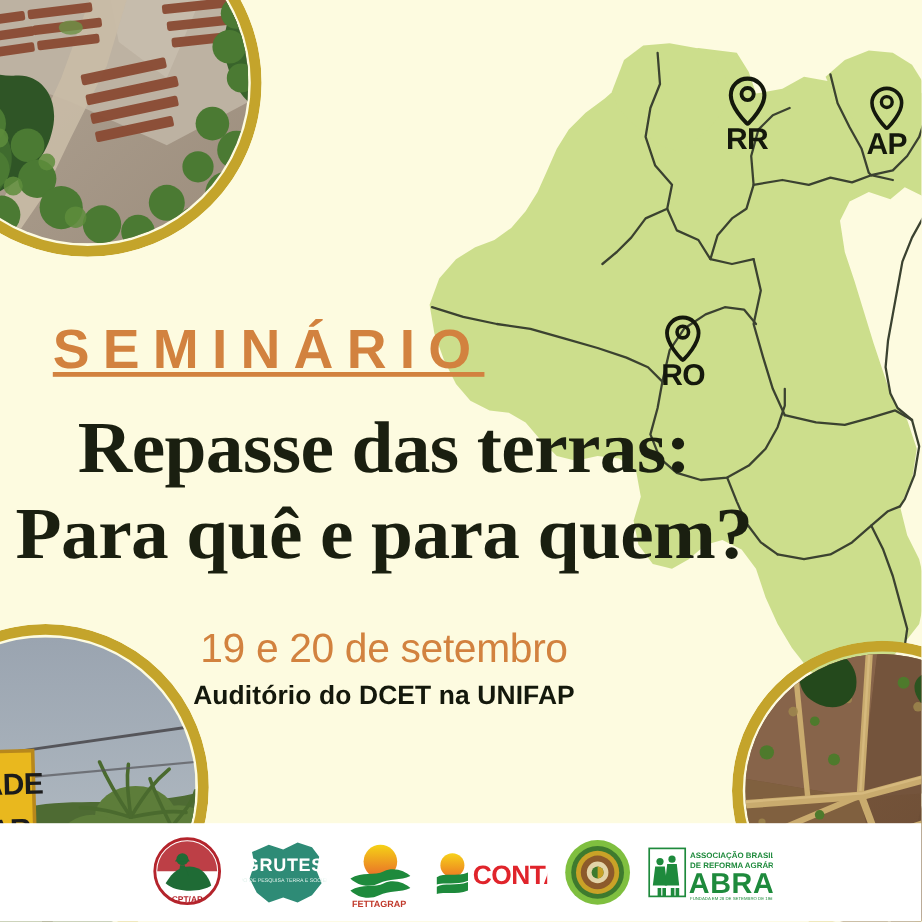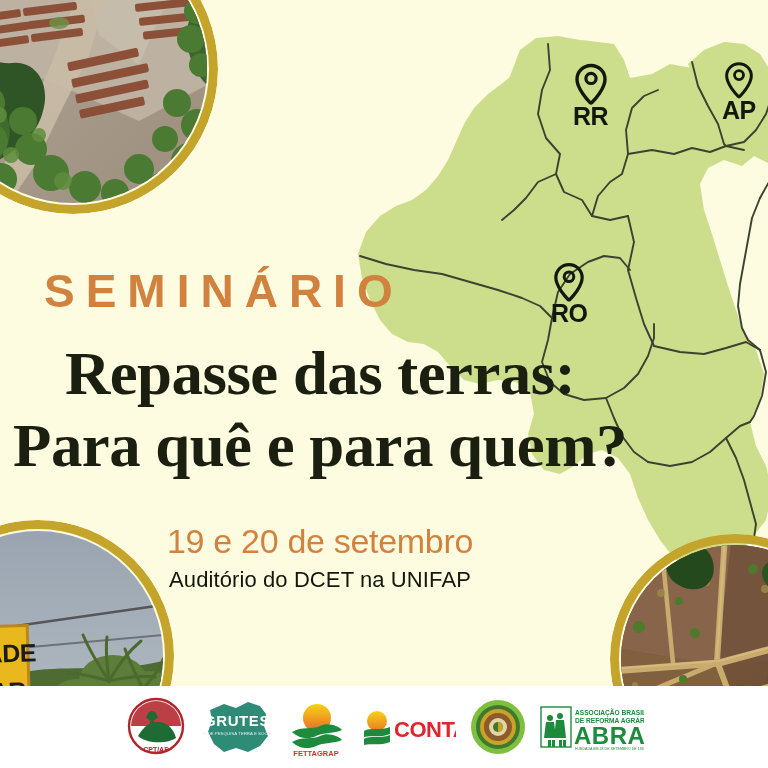--- a/index.html
+++ b/index.html
@@ -32,22 +32,22 @@
   }
   .pin .glyph{line-height:0;}
   .pin .lbl{
     font-family:"Liberation Sans", sans-serif;
     font-weight:bold;
     font-size:25px;
     letter-spacing:-0.5px;
     margin-top:-3px;
     color:#14180C;
   }
-  #pin-rr{left:573px;top:63px;}
-  #pin-ap{left:722px;top:61px;}
+  #pin-rr{left:605px;top:63px;}
+  #pin-ap{left:722px;top:71px;}
   #pin-ro{left:551px;top:262px;}
 
   
   .photo{
     position:absolute;
     border-radius:50%;
     overflow:hidden;
     box-sizing:border-box;
   }
   .photo .ring{
@@ -78,20 +78,21 @@
     width:640px;
   }
   #kicker{
     font-family:"Liberation Sans", sans-serif;
     font-weight:bold;
     font-size:46px;
     letter-spacing:11px;
     color:#D2823F;
     margin:0 0 0 44px;
     line-height:1.04;
+    text-decoration:underline;
   }
   #title-1, #title-2{
     font-family:"Liberation Serif", serif;
     font-weight:bold;
     color:#1A1F10;
     margin:0;
     letter-spacing:-0.5px;
     text-align:center;
   }
   #title-1{
@@ -110,21 +111,21 @@
     font-family:"Liberation Sans", sans-serif;
     font-weight:normal;
     font-size:34px;
     color:#D2823F;
     text-align:center;
     margin:44px 0 0 0;
     letter-spacing:-0.3px;
   }
   #venue-line{
     font-family:"Liberation Sans", sans-serif;
-    font-weight:normal;
+    font-weight:bold;
     font-size:22px;
     color:#14180C;
     text-align:center;
     margin:6px 0 0 0;
     letter-spacing:0.1px;
   }
 
   
   #footer{
     position:absolute;

